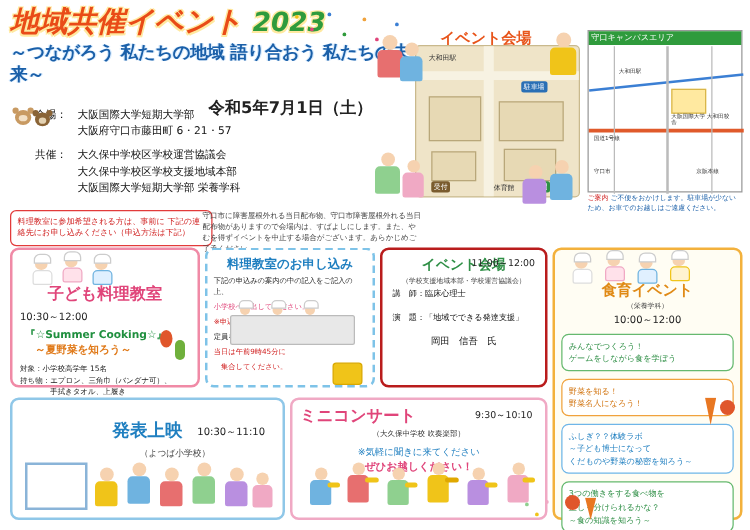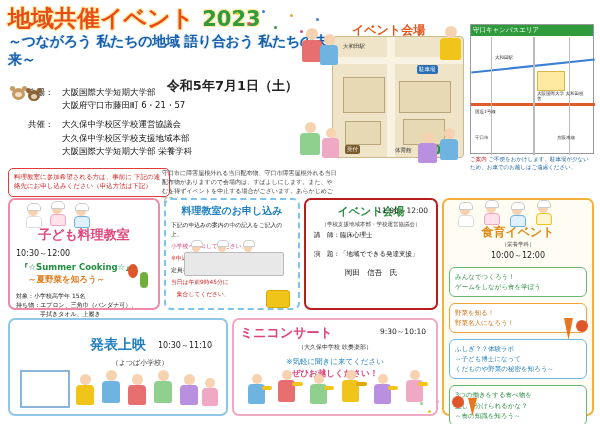--- a/index.html
+++ b/index.html
@@ -11,20 +11,21 @@
     position:relative;
   }
   .page{position:relative;width:600px;height:424px;background:#fff;}
 
   
   .title-block{position:absolute;left:8px;top:6px;width:330px;}
   .main-title{
     font-size:23px;font-weight:bold;color:#e94b17;
     letter-spacing:0px;line-height:1.05;
     text-shadow:1px 1px 0 #ffe9a0, -1px 1px 0 #ffe9a0, 1px -1px 0 #ffe9a0, -1px -1px 0 #ffe9a0;
+    font-style:italic;
   }
   .main-title .year{color:#2f9b3c;font-size:21px;}
   .sub-title{
     font-size:14px;font-weight:bold;color:#1a5fa8;margin-top:3px;letter-spacing:-0.3px;
     text-shadow:1px 0 0 #d8ecff,-1px 0 0 #d8ecff;
   }
   .date-line{font-size:13px;font-weight:bold;color:#222;margin-top:8px;text-align:right;width:290px;}
 
   
   .info{position:absolute;left:28px;top:86px;width:300px;font-size:8.5px;color:#111;line-height:1.55;}

